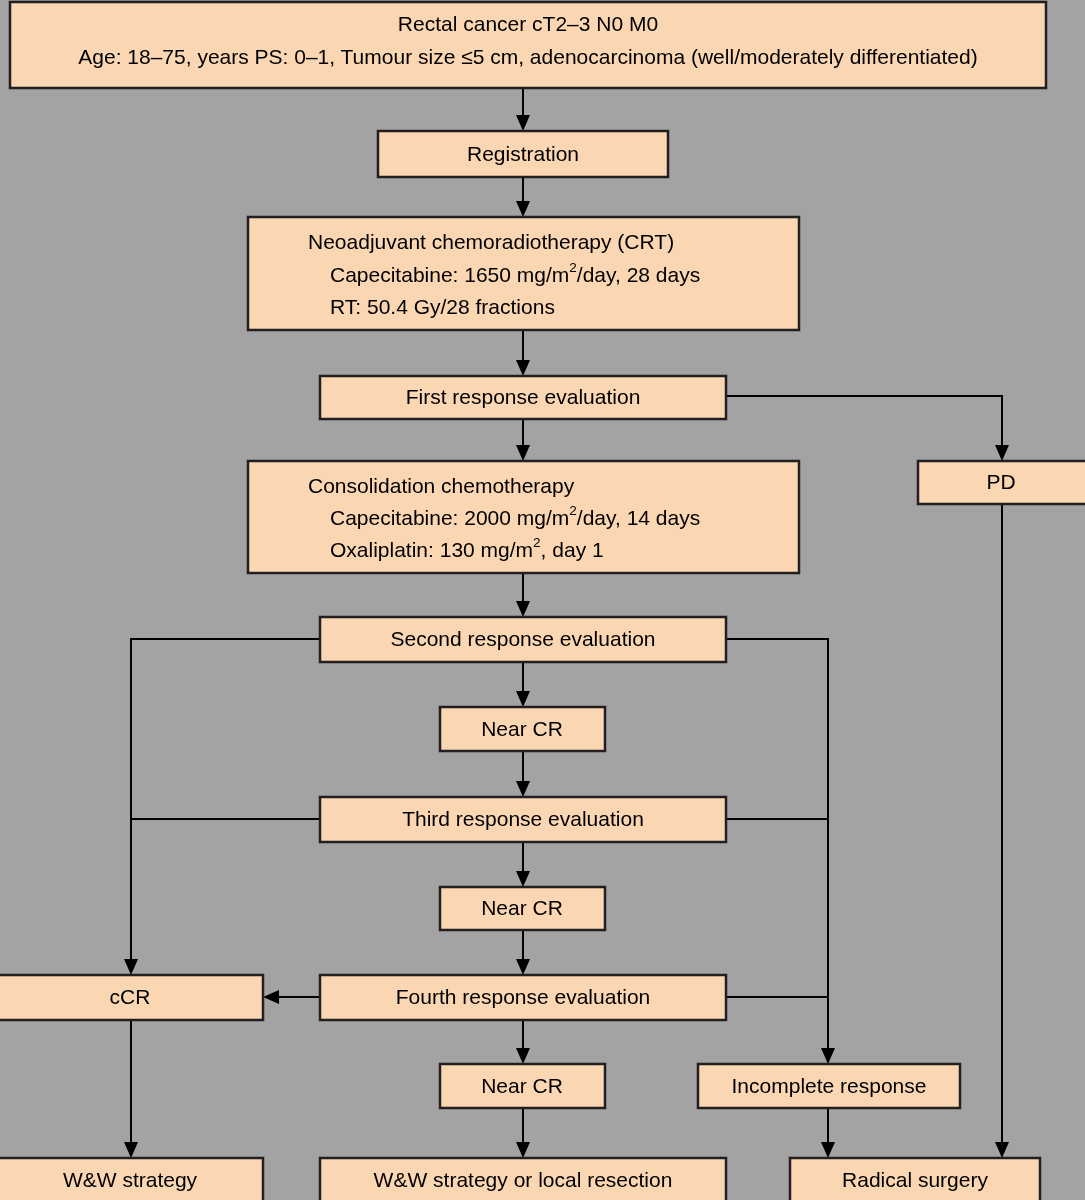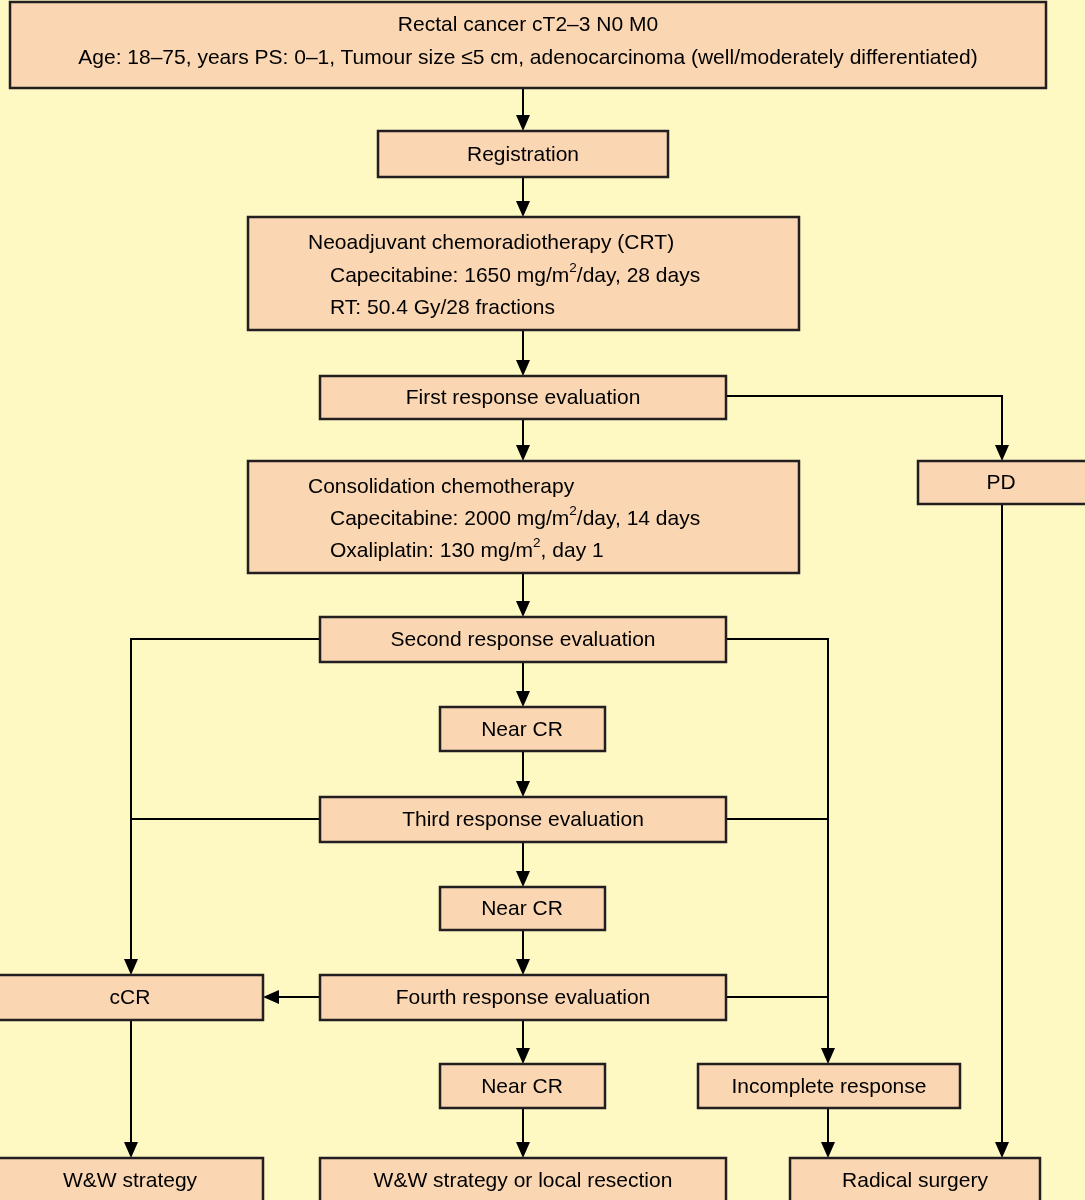--- a/index.html
+++ b/index.html
@@ -4,21 +4,21 @@
 <style>
   html, body {
     margin: 0;
     padding: 0;
     background: #ffffff;
   }
   #stage {
     position: relative;
     width: 1085px;
     height: 1200px;
-    background: #fef9c3;
+    background: #a3a3a3;
     font-family: "Liberation Sans", sans-serif;
     overflow: hidden;
   }
   #flow {
     position: absolute;
     left: 0;
     top: 0;
     width: 1085px;
     height: 1200px;
     display: block;

